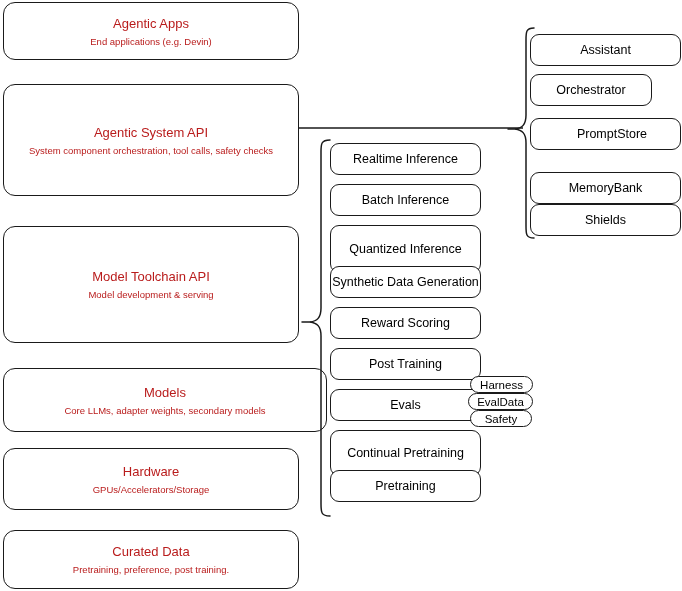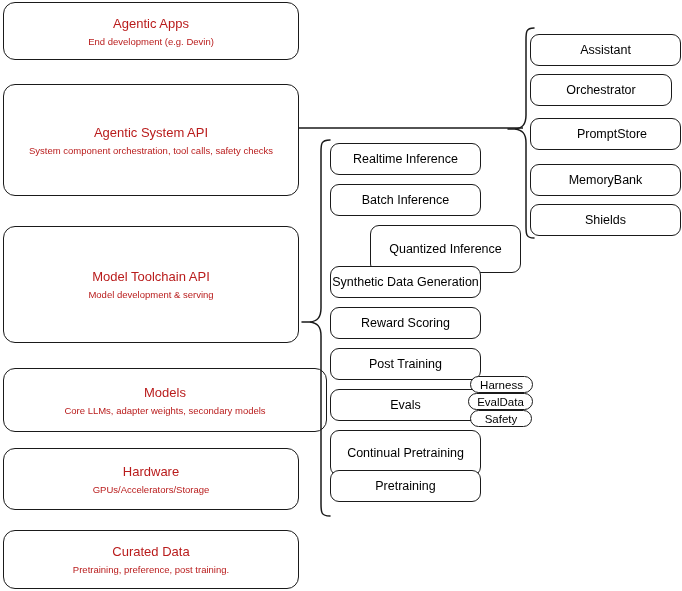--- a/index.html
+++ b/index.html
@@ -75,21 +75,21 @@
     overflow: visible;
   }
 </style>
 </head>
 <body>
 
 <div id="canvas">
 
   <div class="box" style="left:3px; top:2px; width:296px; height:58px;">
     <div class="title">Agentic Apps</div>
-    <div class="subtitle">End development (e.g. Devin)</div>
+    <div class="subtitle">End applications (e.g. Devin)</div>
   </div>
 
   <div class="box" style="left:3px; top:84px; width:296px; height:112px;">
     <div class="title">Agentic System API</div>
     <div class="subtitle">System component orchestration, tool calls, safety checks</div>
   </div>
 
   <div class="box" style="left:3px; top:226px; width:296px; height:117px;">
     <div class="title">Model Toolchain API</div>
     <div class="subtitle">Model development &amp; serving</div>
@@ -139,21 +139,21 @@
                L 18 200
                C 18 208, 18 212, 26 212" fill="none" stroke="#1a1a1a" stroke-width="1.5" stroke-linecap="round"></path>
       <path d="M 7 103 L 0 103" fill="none" stroke="#1a1a1a" stroke-width="1.5" stroke-linecap="round"></path>
     </svg>
   </div>
 
   <div class="stack-box" style="left:330px; top:143px; width:151px; height:32px;">Realtime Inference</div>
 
   <div class="stack-box" style="left:330px; top:184px; width:151px; height:32px;">Batch Inference</div>
 
-  <div class="stack-box" style="left:330px; top:225px; width:151px; height:48px;margin-left:40px;">Quantized Inference</div>
+  <div class="stack-box" style="left:330px; top:225px; width:151px; height:48px;">Quantized Inference</div>
 
   <div class="stack-box" style="left:330px; top:266px; width:151px; height:32px;">Synthetic Data Generation</div>
 
   <div class="stack-box" style="left:330px; top:307px; width:151px; height:32px;">Reward Scoring</div>
 
   <div class="stack-box" style="left:330px; top:348px; width:151px; height:32px;">Post Training</div>
 
   <div class="stack-box" style="left:330px; top:389px; width:151px; height:32px;">Evals</div>
 
   <div class="stack-box" style="left:330px; top:430px; width:151px; height:46px;">Continual Pretraining</div>
@@ -161,21 +161,21 @@
   <div class="stack-box" style="left:330px; top:470px; width:151px; height:32px;">Pretraining</div>
 
   <div class="pill" style="left:470px; top:376px; width:63px; height:17px;">Harness</div>
 
   <div class="pill" style="left:468px; top:393px; width:65px; height:17px;">EvalData</div>
 
   <div class="pill" style="left:470px; top:410px; width:62px; height:17px;">Safety</div>
 
   <div class="stack-box" style="left:530px; top:34px; width:151px; height:32px;">Assistant</div>
 
-  <div class="stack-box" style="left:530px; top:74px; width:142px; height:32px;">Orchestrator</div>
+  <div class="stack-box" style="left:530px; top:74px; width:122px; height:32px;">Orchestrator</div>
 
   <div class="stack-box" style="left:530px; top:118px; width:151px; height:32px;padding-left:13px;">PromptStore</div>
 
-  <div class="stack-box" style="left:530px; top:164px; width:151px; height:32px;">MemoryBank</div>
+  <div class="stack-box" style="left:530px; top:172px; width:151px; height:32px;">MemoryBank</div>
 
   <div class="stack-box" style="left:530px; top:204px; width:151px; height:32px;">Shields</div>
 
 </div>
 
 </body></html>

